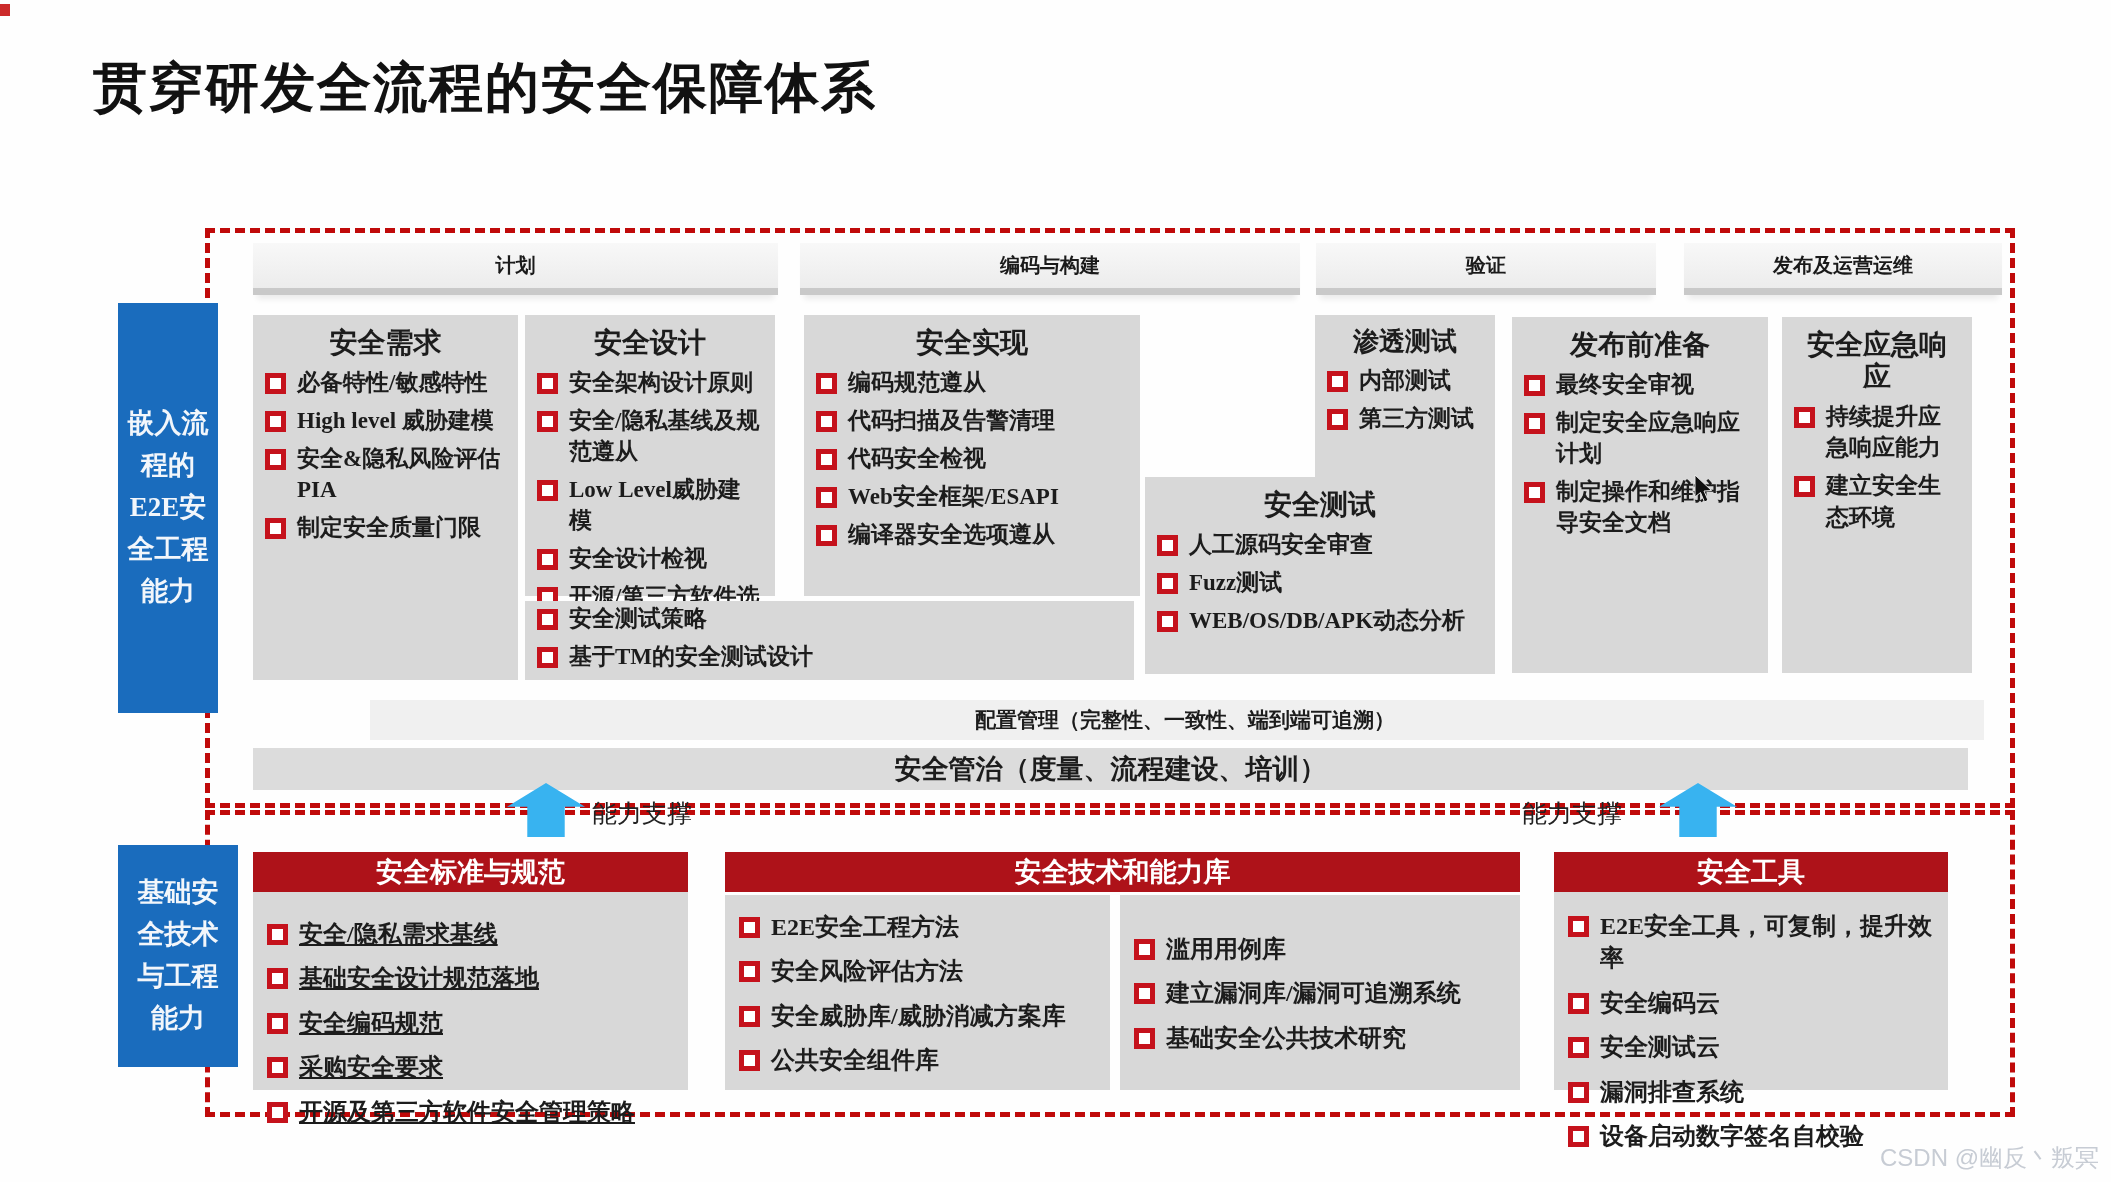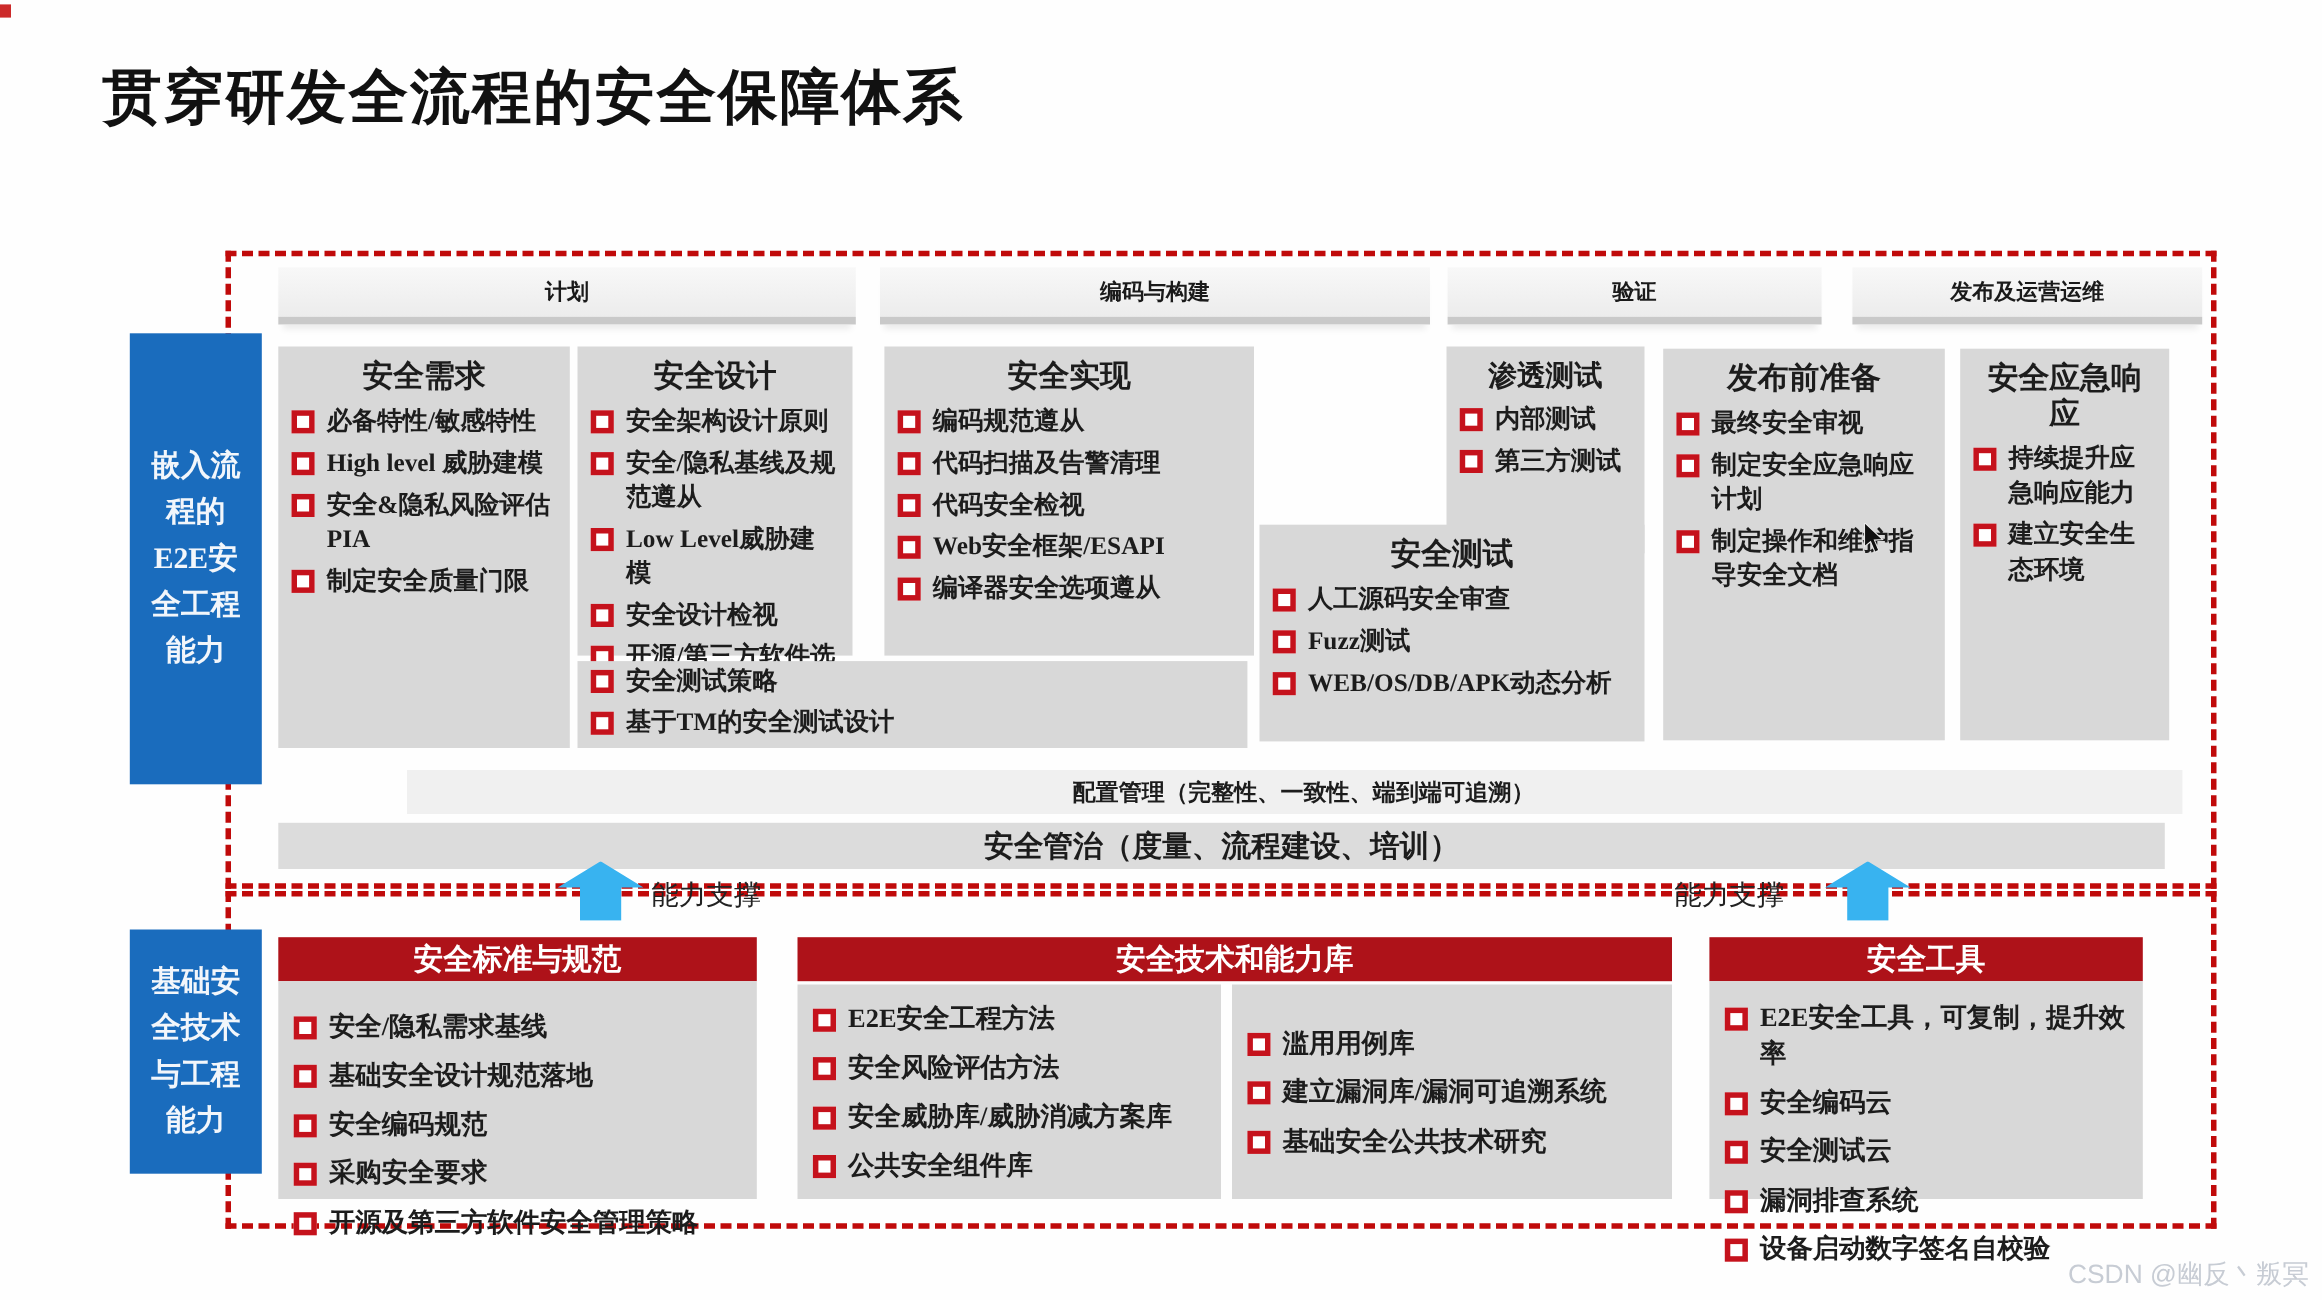--- a/index.html
+++ b/index.html
@@ -71,21 +71,21 @@
   <div class="abs phase" style="left:800px;top:243px;width:500px;">
     <span>编码与构建</span>
     </div>
   <div class="abs phase" style="left:1316px;top:243px;width:340px;">
     <span>验证</span>
     </div>
   <div class="abs phase" style="left:1684px;top:243px;width:318px;">
     <span>发布及运营运维</span>
     </div>
 
-  <div class="abs bluebox" style="left:118px;top:303px;width:120px;height:410px;">嵌入流
+  <div class="abs bluebox" style="left:118px;top:303px;width:100px;height:410px;">嵌入流
 程的
 E2E安
 全工程
 能力</div>
   <div class="abs bluebox" style="left:118px;top:845px;width:120px;height:222px;">基础安
 全技术
 与工程
 能力</div>
 
   <div class="abs gbox" style="left:253px;top:315px;width:265px;height:365px;">
@@ -249,21 +249,21 @@
 
   <div class="abs midbar" id="bar-config">配置管理（完整性、一致性、端到端可追溯）</div>
   <div class="abs midbar" id="bar-governance">安全管治（度量、流程建设、培训）</div>
 
   <div class="abs uparrow" style="left:507px;top:783px;z-index:3;"></div>
   <div class="abs supp" style="left:592px;top:797px;z-index:3;">能力支撑</div>
   <div class="abs supp" style="left:1522px;top:797px;z-index:3;">能力支撑</div>
   <div class="abs uparrow" style="left:1659px;top:783px;z-index:3;"></div>
 
   <div class="abs rhead" style="left:253px;top:852px;width:435px;">安全标准与规范</div>
-  <div class="abs fbody" style="left:253px;top:892px;width:435px;height:198px;padding-top:26px;">
+  <div class="abs fbody" style="left:253px;top:892px;width:435px;height:198px;padding-top:26px;text-decoration:underline;">
     <div>
 
     <div class="item">
         <span class="cb"></span>
         <span class="txt">安全/隐私需求基线</span>
         </div>
         <div class="item">
         <span class="cb"></span>
         <span class="txt">基础安全设计规范落地</span>
         </div>

